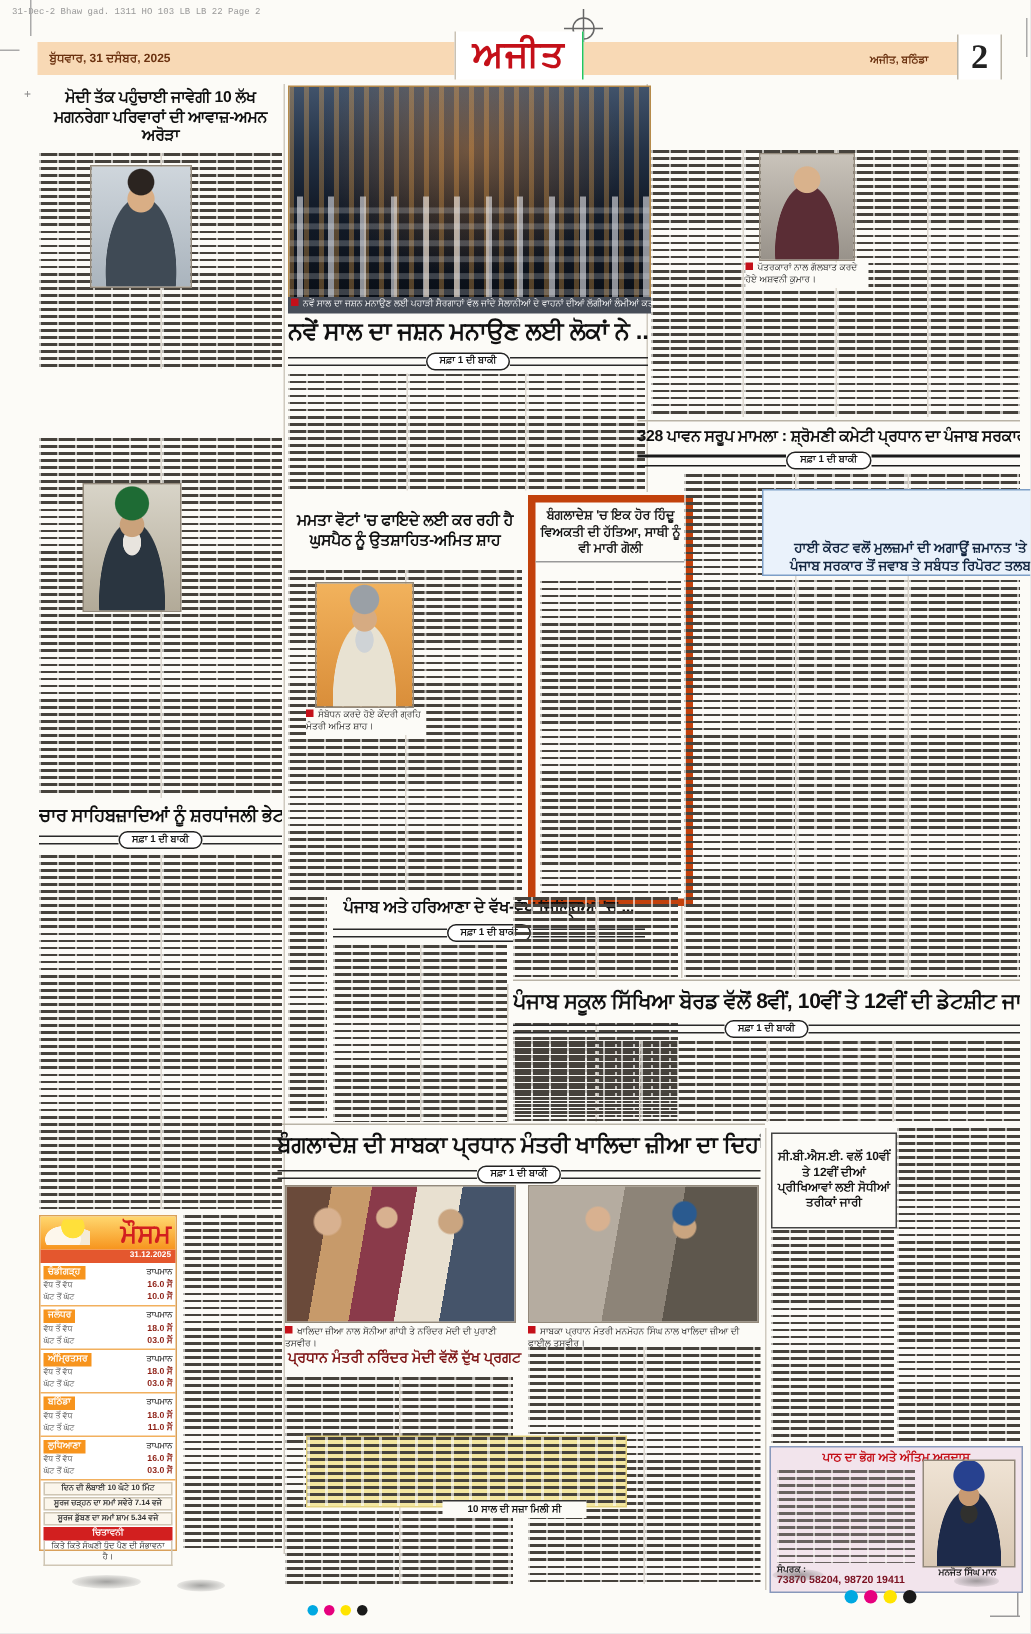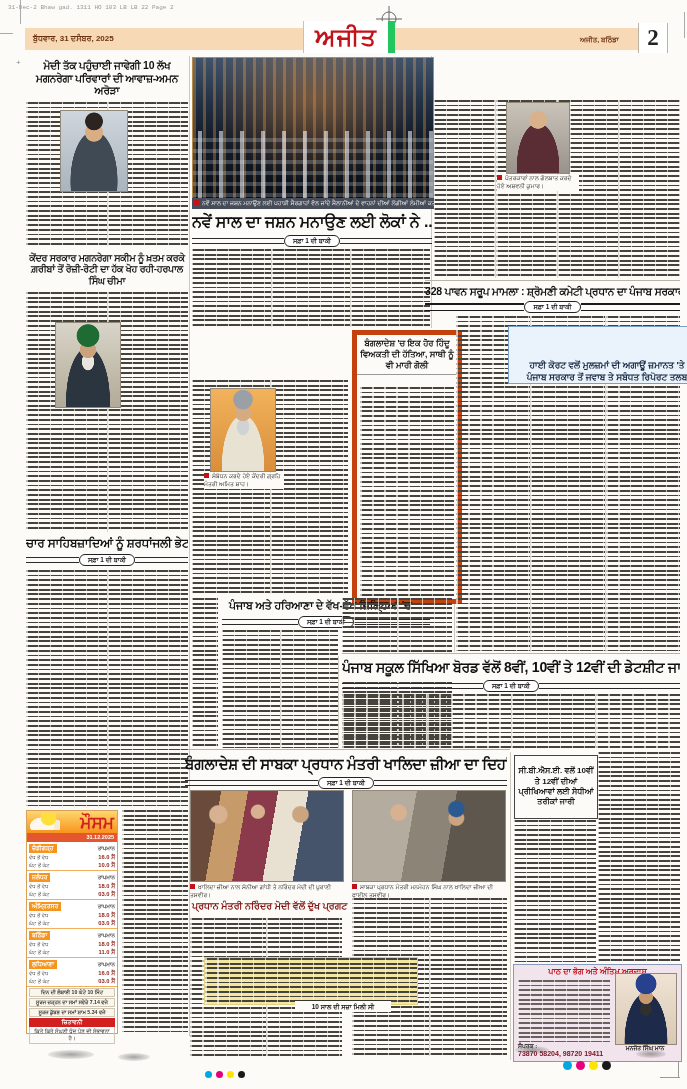--- a/index.html
+++ b/index.html
@@ -70,21 +70,21 @@
      linear-gradient(100deg,#b5aca0 0 38%,#8d8478 38% 62%,#5e574d 62% 100%);}
   .ph-adman{background:
      radial-gradient(circle at 50% 14%, #27418f 0 15%, transparent 16%),
      radial-gradient(circle at 50% 33%, #c89a72 0 12%, transparent 13%),
      radial-gradient(ellipse at 50% 50%, #30302e 0 13%, transparent 14%),
      radial-gradient(ellipse at 50% 96%, #1d2a4a 0 50%, transparent 51%),
      linear-gradient(#efe3d4,#d9c8b4);}
   
   .band{position:absolute;left:25px;top:28px;width:637px;height:22px;background:#f8d9b5;}
   .masthead{position:absolute;left:303px;top:21px;width:84px;height:32px;background:#fff;
-     border-left:1px solid #c9c2b4;border-right:7px solid #22c55e;display:flex;align-items:center;justify-content:center;
+     border-left:1px solid #c9c2b4;border-right:1px solid #22c55e;display:flex;align-items:center;justify-content:center;
      color:#c41019;font-weight:800;font-size:24px;letter-spacing:1px;}
   .pagenum{position:absolute;left:638px;top:23px;width:28px;height:30px;background:#fff;
      border-left:1px solid #b9b3a6;border-right:1px solid #b9b3a6;display:flex;align-items:center;justify-content:center;
      font-family:"Liberation Serif","DejaVu Serif",serif;font-weight:700;font-size:23px;color:#222;}
   
   .weather{position:absolute;left:26px;top:810px;width:90px;height:222px;border:1px solid #d9a05a;background:#fff;font-size:6px;}
   .w-head{position:relative;height:22px;background:linear-gradient(#ffd76e,#f7941d);}
   .w-title{position:absolute;right:3px;top:2px;color:#d21f1f;font-weight:800;font-size:17px;}
   .w-sun{position:absolute;left:3px;top:2px;width:30px;height:17px;background:
      radial-gradient(circle at 62% 28%, #ffe03a 0 34%, transparent 36%),
@@ -138,23 +138,20 @@
 
   <div class="hl" style="left:26px;top:56px;width:162px;height:44px;font-size:10.5px;">
       <span>ਮੋਦੀ ਤੱਕ ਪਹੁੰਚਾਈ ਜਾਵੇਗੀ 10 ਲੱਖ ਮਗਨਰੇਗਾ ਪਰਿਵਾਰਾਂ ਦੀ ਆਵਾਜ਼-ਅਮਨ ਅਰੋੜਾ</span>
     </div>
   <div class="cols" style="left:26px;top:102px;width:162px;height:144px;">
     <div class="c txt"></div>
     <div class="c txt"></div>
   </div>
   <div class="photo ph-man1" style="left:60px;top:110px;width:66px;height:80px;"></div>
 
-  <div class="hl" style="left:26px;top:248px;width:162px;height:42px;font-size:9.5px;">
-      <span>ਕੇਂਦਰ ਸਰਕਾਰ ਮਗਨਰੇਗਾ ਸਕੀਮ ਨੂੰ ਖ਼ਤਮ ਕਰਕੇ ਗ਼ਰੀਬਾਂ ਤੋਂ ਰੋਜ਼ੀ-ਰੋਟੀ ਦਾ ਹੱਕ ਖੋਹ ਰਹੀ-ਹਰਪਾਲ ਸਿੰਘ ਚੀਮਾ</span>
-    </div>
   <div class="cols" style="left:26px;top:292px;width:162px;height:240px;">
     <div class="c txt"></div>
     <div class="c txt"></div>
   </div>
   <div class="photo ph-cheema" style="left:55px;top:322px;width:64px;height:84px;"></div>
 
   <div class="hl" style="left:26px;top:534px;width:162px;height:18px;font-size:12px;">
       <span class="nowrap">ਚਾਰ ਸਾਹਿਬਜ਼ਾਦਿਆਂ ਨੂੰ ਸ਼ਰਧਾਂਜਲੀ ਭੇਟ</span>
     </div>
   <div class="pillrow" style="left:26px;top:554px;width:162px;">
@@ -265,20 +262,23 @@
     <div class="rule"></div>
     <div class="pill">ਸਫ਼ਾ 1 ਦੀ ਬਾਕੀ</div>
     <div class="rule"></div>
   </div>
   <div class="cols" style="left:192px;top:249px;width:238px;height:78px;">
     <div class="c txt"></div>
     <div class="c txt"></div>
     <div class="c txt"></div>
   </div>
 
+  <div class="hl" style="left:192px;top:332px;width:156px;height:44px;font-size:10.5px;">
+      <span>ਮਮਤਾ ਵੋਟਾਂ 'ਚ ਫਾਇਦੇ ਲਈ ਕਰ ਰਹੀ ਹੈ ਘੁਸਪੈਠ ਨੂੰ ਉਤਸ਼ਾਹਿਤ-ਅਮਿਤ ਸ਼ਾਹ</span>
+    </div>
   <div class="cols" style="left:192px;top:380px;width:156px;height:214px;">
     <div class="c txt"></div>
     <div class="c txt"></div>
   </div>
   <div class="photo ph-amit" style="left:210px;top:388px;width:64px;height:82px;"></div>
   <div class="cap" style="left:204px;top:473px;width:80px;background:#fcfbf7;">
     <span class="redsq"></span><span>ਸੰਬੋਧਨ ਕਰਦੇ ਹੋਏ ਕੇਂਦਰੀ ਗ੍ਰਹਿ ਮੰਤਰੀ ਅਮਿਤ ਸ਼ਾਹ।</span>
   </div>
 
   <div class="box" style="left:352px;top:330px;width:100px;height:264px;border:5px solid #c2410c;">

